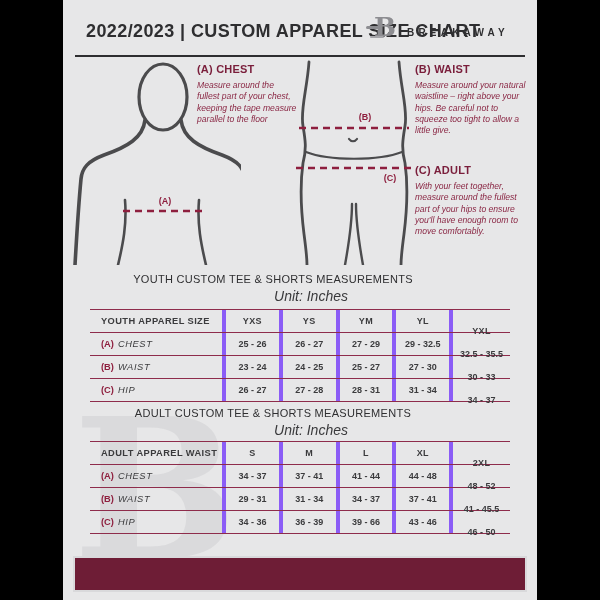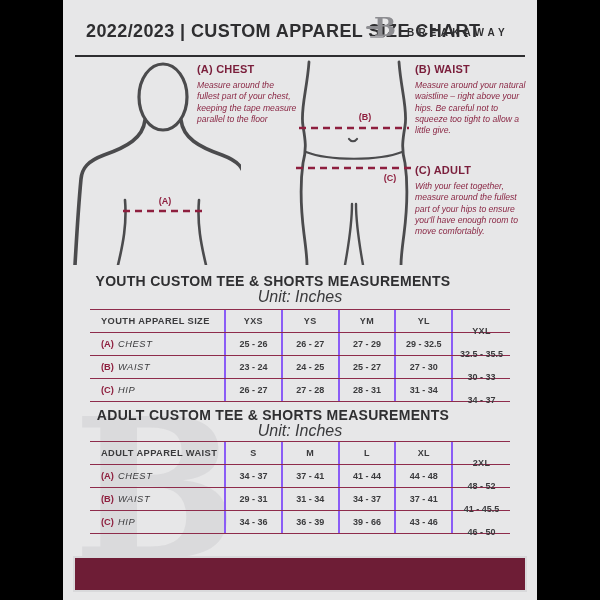--- a/index.html
+++ b/index.html
@@ -35,33 +35,33 @@
   .mblock{position:absolute;}
   .mblock h3{
     margin:0 0 5px 0;font-size:11px;font-weight:bold;color:#7a1e3b;letter-spacing:.2px;
   }
   .mblock p{
     margin:0;font-size:8.6px;font-style:italic;color:#8a2744;line-height:11.3px;font-weight:500;
   }
   
   .sec-title{
     position:absolute;left:0;width:420px;text-align:center;
-    font-size:14px;font-weight:bold;color:#2f2f31;letter-spacing:.3px;
+    font-size:11px;font-weight:normal;color:#2f2f31;letter-spacing:.3px;
   }
   .sec-unit{
-    position:absolute;left:0;width:474px;text-align:center;
-    font-size:16px;font-style:italic;color:#3a3a3c;
+    position:absolute;left:11px;width:474px;text-align:center;
+    font-size:14px;font-style:italic;color:#3a3a3c;
   }
   
   .tbl{position:absolute;left:27px;width:420px;}
   .trow{display:flex;height:22px;border-top:1.5px solid #8e2c4b;}
   .trow:last-child{border-bottom:1.5px solid #8e2c4b;}
   .tcell{
     box-sizing:border-box;display:flex;align-items:center;justify-content:center;
-    font-size:9px;color:#3b3b3d;border-right:2px solid #8b5cf6;white-space:nowrap;
+    font-size:9px;color:#3b3b3d;border-right:4px solid #8b5cf6;white-space:nowrap;
   }
   .tcell:last-child{border-right:none;margin-top:19px;}
   .c0{width:136px;justify-content:flex-start;padding-left:11px;letter-spacing:.6px;font-size:9.3px;}
   .c{width:56.8px;text-align:center;}
   .thead .tcell{font-weight:bold;letter-spacing:.4px;}
   .rowkey{color:#8e1f3e;font-weight:bold;margin-right:4px;letter-spacing:0;}
   .rowlbl{letter-spacing:.6px;font-style:italic;}
   .val{font-weight:600;}
   
   .footer-bar{

